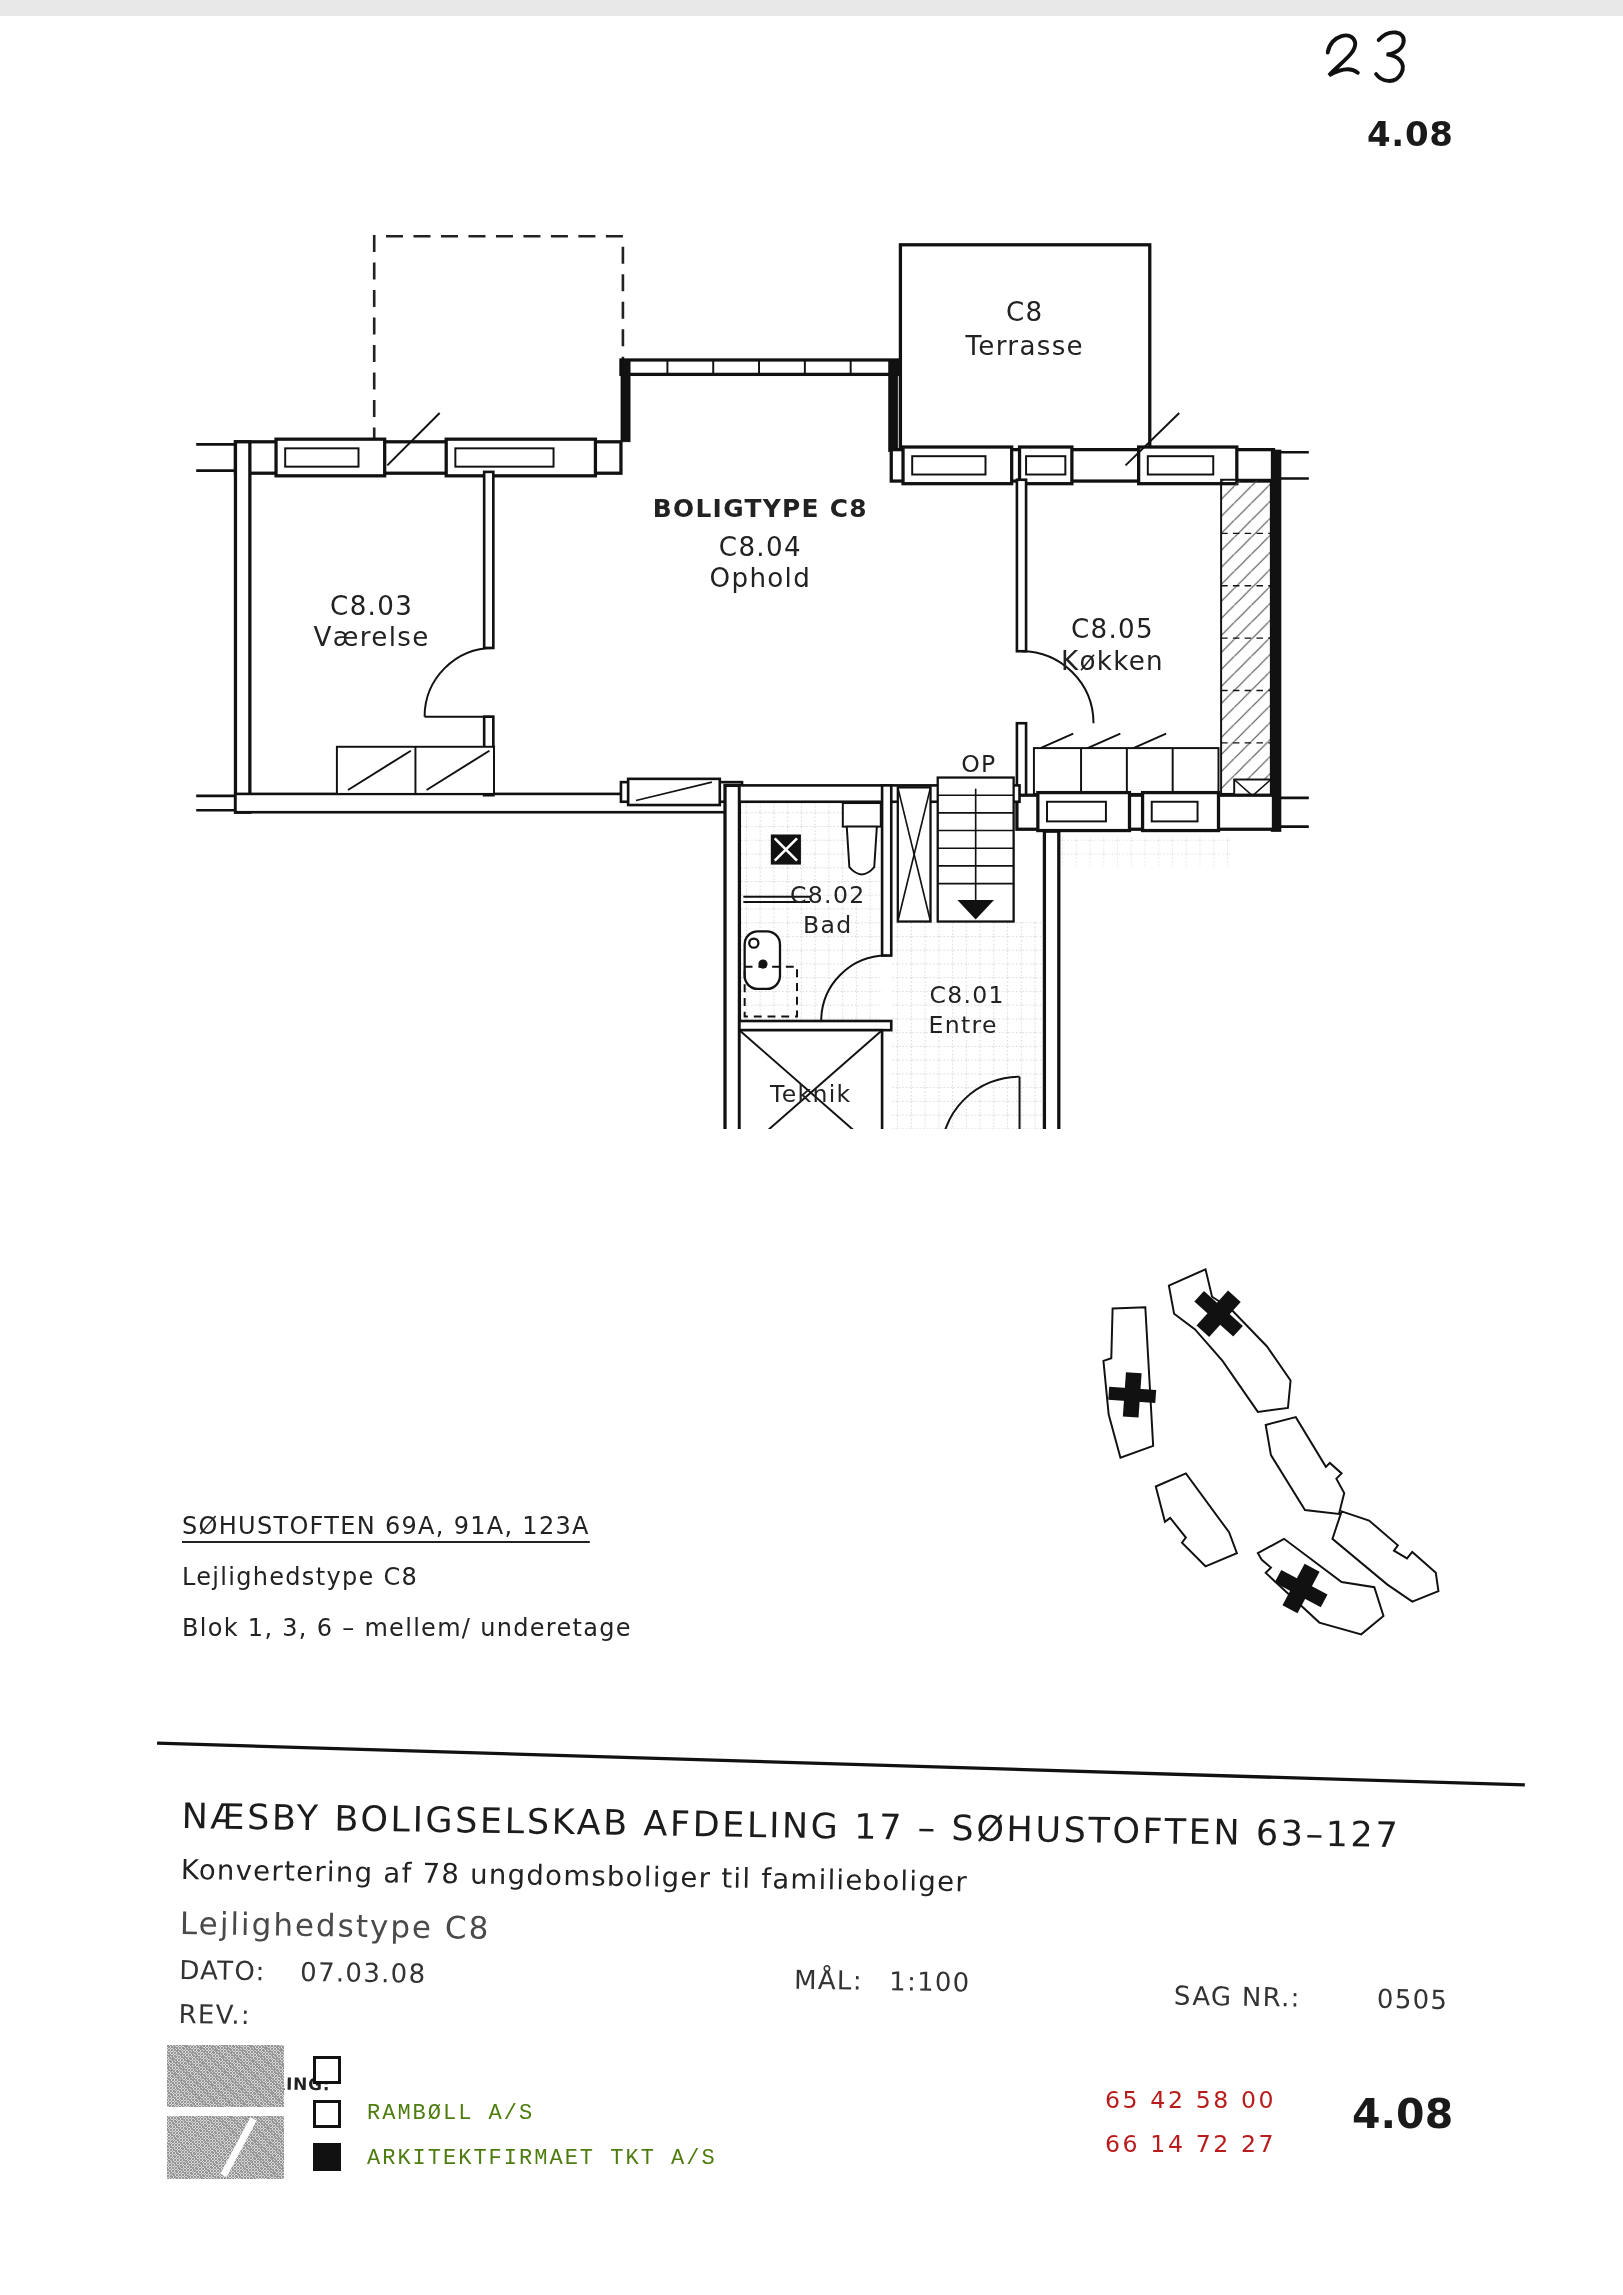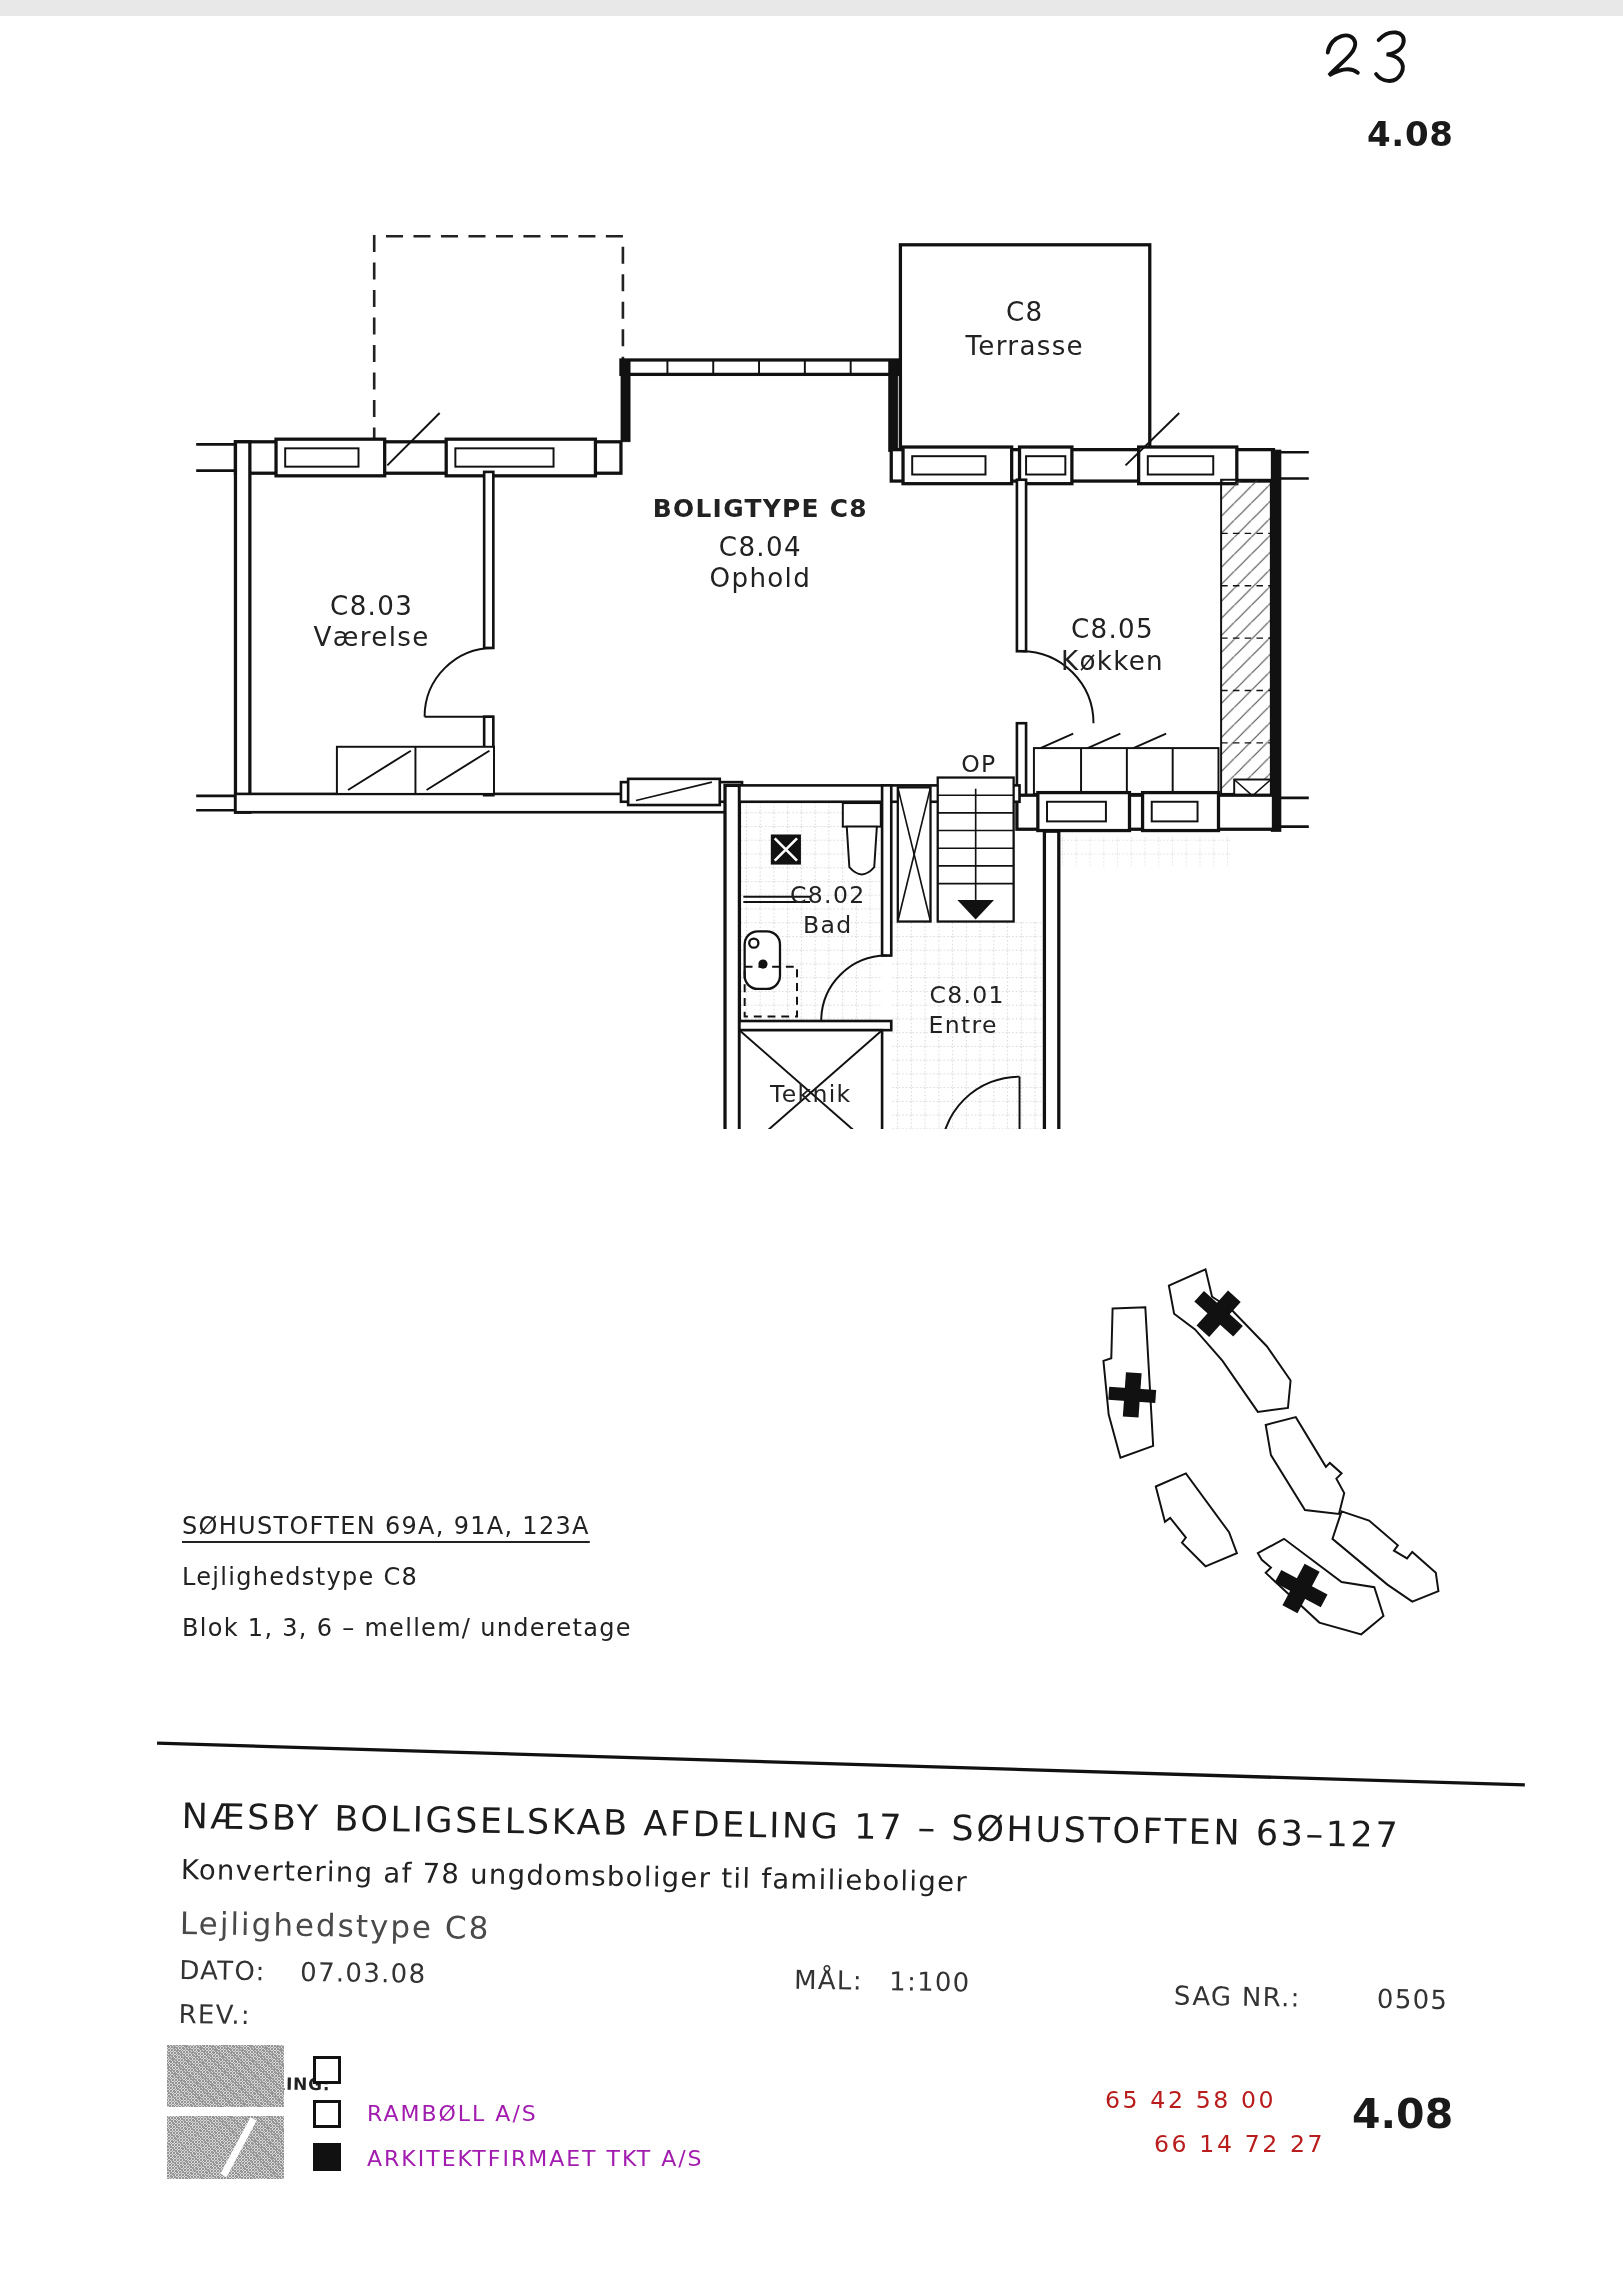--- a/index.html
+++ b/index.html
@@ -28,21 +28,21 @@
   
   #logo{left:167px;top:2029px;width:117px;height:134px;
     background:
       repeating-linear-gradient(45deg,#9a9a9a 0 1px,rgba(255,255,255,0) 1px 2.3px),
       repeating-linear-gradient(-45deg,#8f8f8f 0 0.7px,rgba(255,255,255,0) 0.7px 2px),
       #d8d8d8;}
   #logo .band{position:absolute;left:0;top:46%;width:100%;height:9.2px;background:#fff;}
   #logo .slash{position:absolute;left:58%;top:52%;width:6.5px;height:48%;background:#fff;transform:rotate(28deg);}
   .chk{position:absolute;width:27.5px;height:27.5px;border:3.3px solid #111;background:#fff;box-sizing:border-box;}
   .chk.filled{background:#111;}
-  .companies{font-size:22px;letter-spacing:2px;color:#a21caf;}
+  .companies{font-size:22px;letter-spacing:2px;color:#4d7c0f;font-family:Liberation Mono, monospace;}
   .phones{font-size:23.6px;letter-spacing:2.6px;color:#b91c1c;}
   #sheetnum-top{left:1367px;top:98px;font-size:34px;font-weight:bold;letter-spacing:0.7px;}
   #sheetnum-bottom{left:1352px;top:2074px;font-size:41px;font-weight:bold;}
 </style>
 </head>
 <body>
 
 <div id="sheet">
 
   <svg class="abs" style="left:1316px;top:6.5px" width="111" height="72" viewBox="0 0 170 110" aria-label="2 3">
@@ -351,18 +351,18 @@
   </div>
 
   <div class="abs chk" style="left:313px;top:2040px"></div>
   <div class="abs chk" style="left:313px;top:2084px"></div>
   <div class="abs chk filled" style="left:313px;top:2127px"></div>
 
   <div class="abs companies" style="left:367px;top:2085px">RAMBØLL A/S</div>
   <div class="abs companies" style="left:367px;top:2130px">ARKITEKTFIRMAET TKT A/S</div>
 
   <div class="abs phones" style="left:1105px;top:2070px">65 42 58 00</div>
-  <div class="abs phones" style="left:1154px;top:2114px">66 14 72 27</div>
+  <div class="abs phones" style="left:1105px;top:2114px">66 14 72 27</div>
 
   <div class="abs" id="sheetnum-bottom">4.08</div>
 
 </div>
 
 
 </body></html>

